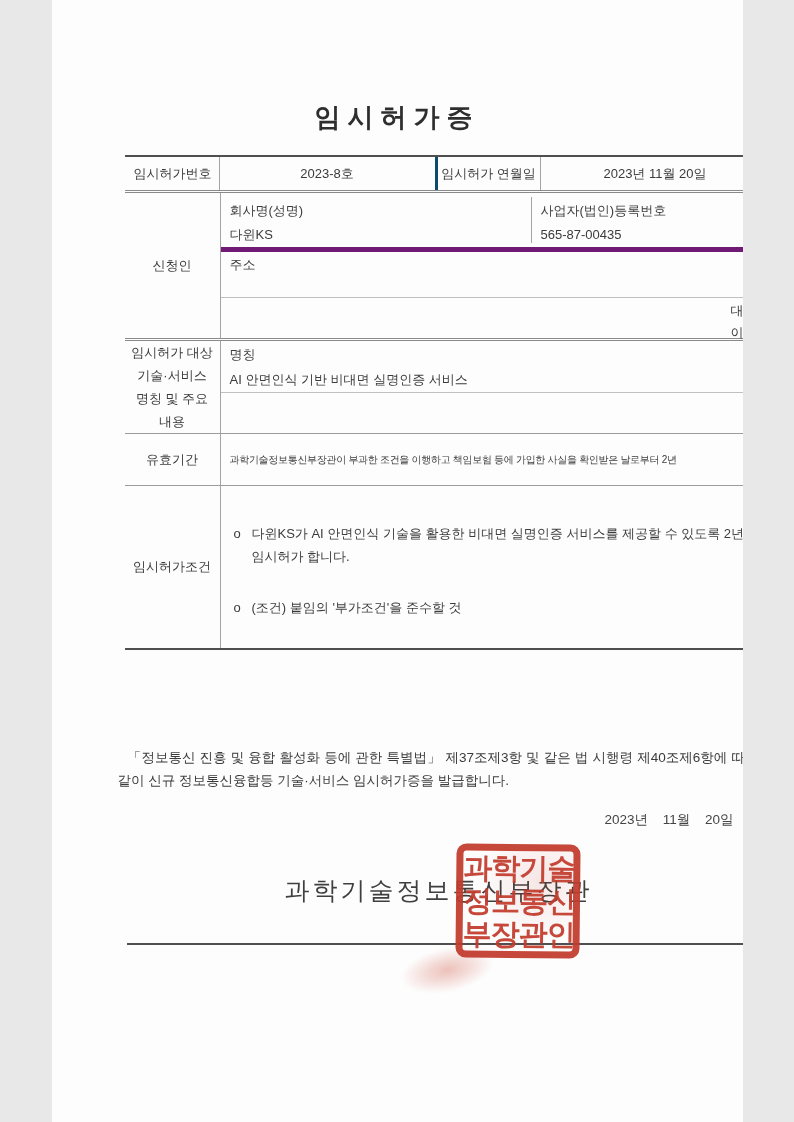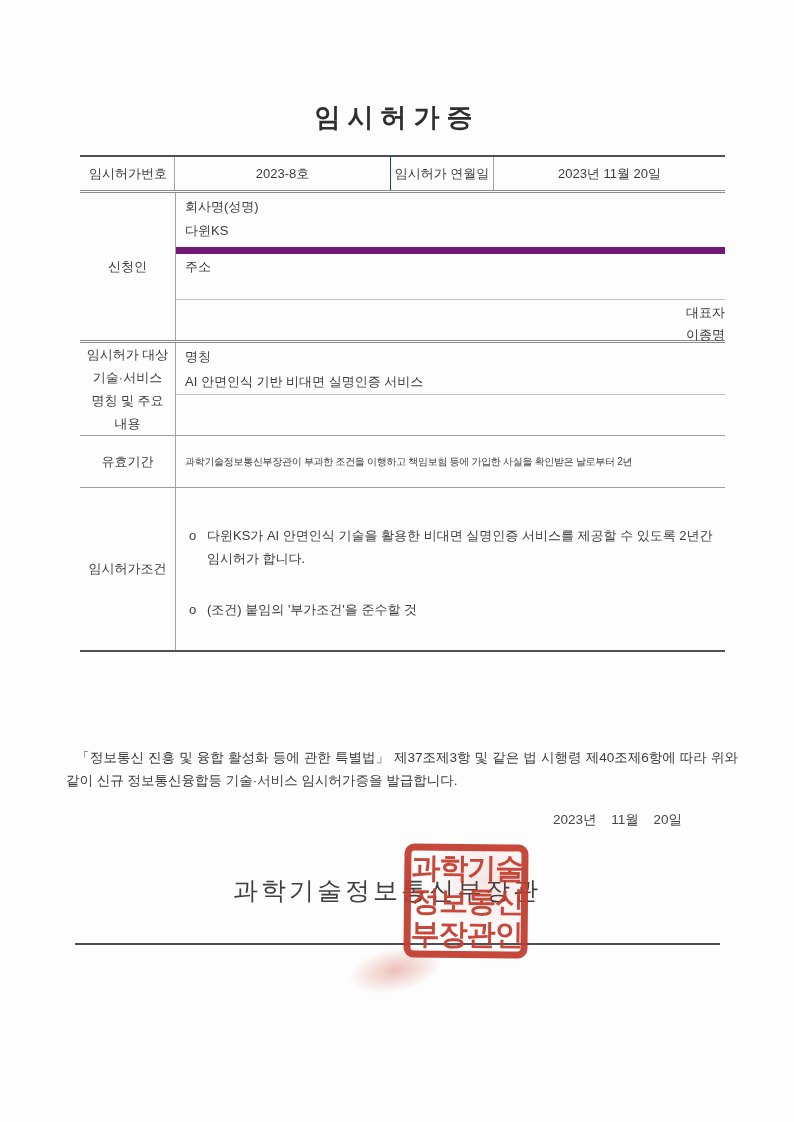--- a/index.html
+++ b/index.html
@@ -1,52 +1,52 @@
 <!DOCTYPE html>
 <html><head>
 <meta charset="utf-8">
 <style>
   html,body { margin:0; padding:0; background:#e8e8e8; }
   .page {
-    position:relative; width:794px; height:1122px; margin:0 auto;
+    position:relative; width:691px; height:1122px; margin:0 auto;
     background:#fdfdfd; overflow:hidden;
     font-family:"Liberation Sans","DejaVu Sans",sans-serif;
     color:#3b3b3b; word-break:keep-all;
   }
   .title {
     position:absolute; top:100px; left:0; width:100%;
     text-align:center; font-size:26px; font-weight:bold;
     letter-spacing:7px; color:#2e2e2e;
   }
   
   .cert-table {
-    position:absolute; left:80px; top:155px; width:645px;
+    position:absolute; left:73px; top:155px; width:645px;
     border-top:2px solid #4f4f4f; border-bottom:2px solid #4f4f4f;
     font-size:13px; line-height:1.35;
   }
   .trow { display:flex; }
   .label-col {
     width:95px; flex:0 0 95px; display:flex; align-items:center;
     justify-content:center; text-align:left;
     border-right:1px solid #a3a3a3;
   }
   .content-col { flex:1 1 auto; min-width:0; }
   .dbl { border-bottom:3px double #8a8a8a; }
   .sgl { border-bottom:1px solid #9c9c9c; }
 
   
   .row1 { height:33px; }
   .row1 .c { display:flex; align-items:center; }
   .r1-label { width:95px; flex:0 0 95px; padding-left:9px; border-right:1px solid #a3a3a3; box-sizing:border-box; }
-  .r1-val1 { width:215px; flex:0 0 215px; justify-content:center; border-right:1px solid #0c4a6e; }
+  .r1-val1 { width:215px; flex:0 0 215px; justify-content:center; border-right:3px solid #0c4a6e; }
   .r1-label2 { width:102px; flex:0 0 102px; justify-content:center; border-right:1px solid #a3a3a3; }
   .r1-val2 { flex:1 1 auto; justify-content:center; }
 
   
-  .app-sub1 { display:flex; height:54px; border-bottom:7px solid #701a75; }
+  .app-sub1 { display:flex; height:54px; border-bottom:5px solid #701a75;align-items:center; }
   .app-sub1 .left { width:310px; flex:0 0 310px; box-sizing:border-box; padding:5px 0 0 9px; }
   .app-sub1 .right { flex:1 1 auto; border-left:1px solid #a3a3a3; box-sizing:border-box; padding:5px 0 0 9px; }
   .app-sub2 { height:46px; box-sizing:border-box; padding:4px 0 0 9px; border-bottom:1px solid #c0c0c0; }
   .app-sub3 { height:40px; box-sizing:border-box; padding:4px 0 0 9px;text-align:right; }
   .fld-label { margin-bottom:6px; }
   .app-sub2 .fld-label, .app-sub3 .fld-label { margin-bottom:4px; }
 
   
   .subj-label { flex-direction:column; line-height:23px; }
   .subj-name { height:52px; box-sizing:border-box; padding:5px 0 0 9px; border-bottom:1px solid #c0c0c0; }
@@ -119,20 +119,24 @@
     </div>
 
     <div class="trow dbl">
       <div class="label-col">신청인</div>
       <div class="content-col">
         <div class="app-sub1">
           <div class="left">
             <div class="fld-label">회사명(성명)</div>
             <div>다윈KS</div>
           </div>
+          <div class="right">
+            <div class="fld-label">사업자(법인)등록번호</div>
+            <div>565-87-00435</div>
+          </div>
         </div>
         <div class="app-sub2">
           <div class="fld-label">주소</div>
         </div>
         <div class="app-sub3">
           <div class="fld-label">대표자</div>
           <div>이종명</div>
         </div>
       </div>
     </div>

